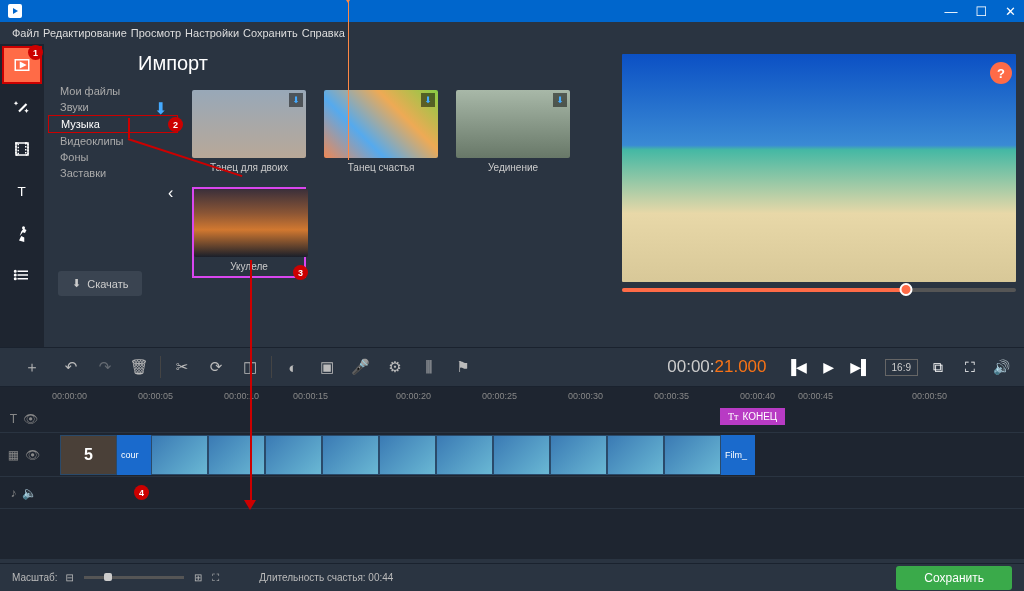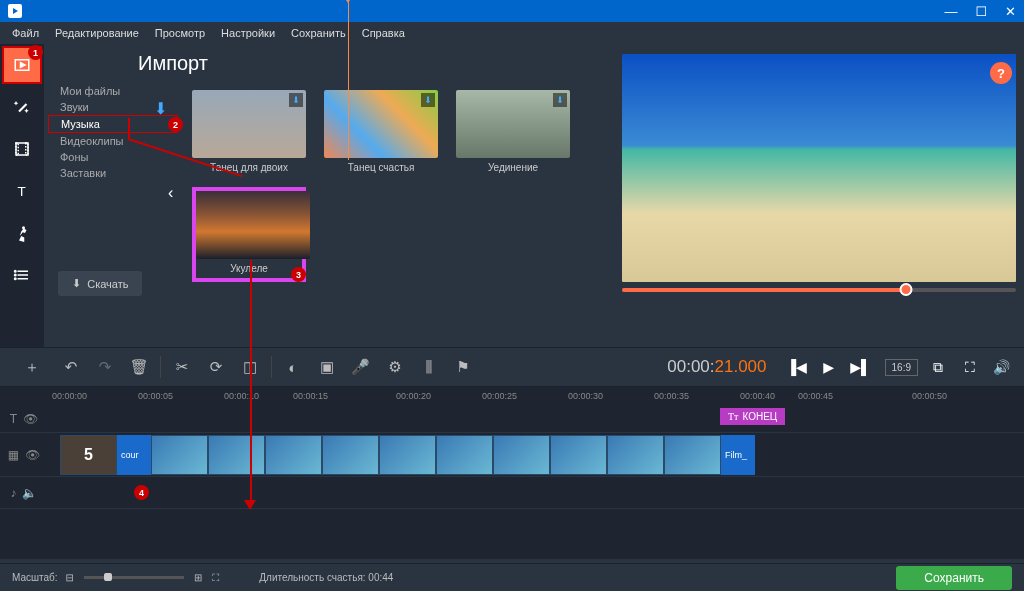--- a/index.html
+++ b/index.html
@@ -5,21 +5,21 @@
 * { margin: 0; padding: 0; box-sizing: border-box; font-family: Arial, sans-serif; }
 body { background: #2a3441; color: #ccc; width: 1024px; height: 591px; overflow: hidden; position: relative; }
 
 
 .title-bar { background: #0066cc; height: 22px; display: flex; align-items: center; padding: 0 8px; color: #fff; font-size: 11px; }
 .title-bar .logo { width: 14px; height: 14px; background: #fff; border-radius: 2px; margin-right: 6px; display: flex; align-items: center; justify-content: center; }
 .title-bar .logo::before { content: ''; width: 0; height: 0; border-left: 5px solid #0066cc; border-top: 3px solid transparent; border-bottom: 3px solid transparent; }
 .title-bar .controls { margin-left: auto; display: flex; gap: 18px; font-size: 13px; }
 
 
-.menu-bar { background: #2a3441; height: 22px; display: flex; align-items: center; padding: 0 12px; font-size: 11px; color: #ddd; gap: 16px; }
+.menu-bar { background: #2a3441; height: 22px; display: flex; align-items: center; padding: 0 12px; font-size: 11px; color: #ddd; gap: 4px; }
 .menu-bar span { cursor: pointer; }
 
 
 .main { display: flex; height: 303px; }
 
 
 .sidebar-icons { width: 44px; background: #1e2530; display: flex; flex-direction: column; align-items: center; padding-top: 2px; gap: 4px; }
 .sidebar-icons .icon-btn { width: 40px; height: 38px; display: flex; align-items: center; justify-content: center; cursor: pointer; color: #fff; position: relative; }
 .sidebar-icons .icon-btn.active { background: #ff6b47; border: 2px solid #cc0000; }
 .badge { position: absolute; top: -3px; right: -3px; width: 15px; height: 15px; background: #cc0000; border-radius: 50%; font-size: 9px; display: flex; align-items: center; justify-content: center; color: #fff; font-weight: bold; }
@@ -36,21 +36,21 @@
 .gallery { flex: 1; padding: 46px 10px 10px 10px; position: relative; }
 .gallery-row { display: flex; gap: 18px; margin-bottom: 14px; }
 .thumb { width: 114px; }
 .thumb-img { width: 114px; height: 68px; background: linear-gradient(135deg,#4a6b8a,#8aa4b8); position: relative; border-radius: 2px; }
 .thumb-img.sunset { background: linear-gradient(to bottom,#3a2f3a 0%,#8a5535 35%,#d17830 60%,#1a1f2a 100%); }
 .thumb-img.dance { background: linear-gradient(to bottom,#98a8b8,#b8a898); }
 .thumb-img.flags { background: linear-gradient(45deg,#e85,#5ae,#ea5,#8c4); }
 .thumb-img.solitude { background: linear-gradient(to bottom,#a8b8a8,#687868); }
 .thumb-dl { position: absolute; top: 3px; right: 3px; width: 14px; height: 14px; background: rgba(0,0,0,0.5); color: #4af; font-size: 9px; display: flex; align-items: center; justify-content: center; }
 .thumb-label { text-align: center; font-size: 10px; color: #ccc; margin-top: 4px; }
-.thumb.highlighted { border: 4px solid #d946ef; padding-bottom: 4px; }
+.thumb.highlighted { border: 2px solid #d946ef; padding-bottom: 4px; }
 .chevron-left { position: absolute; left: -14px; top: 140px; color: #fff; font-size: 16px; cursor: pointer; }
 
 
 .preview { width: 410px; padding: 10px 8px 4px 8px; position: relative; }
 .preview-video { width: 394px; height: 228px; background: linear-gradient(to bottom,#0b50c4 0%,#3a8ad4 40%,#44b8a4 42%,#e8d8a8 70%,#d8c898 100%); position: relative; border-radius: 1px; }
 .help-btn { position: absolute; top: 18px; right: 12px; width: 22px; height: 22px; background: #ff6b47; border-radius: 50%; color: #fff; display: flex; align-items: center; justify-content: center; font-size: 13px; font-weight: bold; cursor: pointer; }
 .progress-bar { margin-top: 6px; height: 4px; background: #555; position: relative; border-radius: 2px; }
 .progress-fill { height: 100%; width: 72%; background: #ff6b47; border-radius: 2px; }
 .progress-knob { position: absolute; left: 72%; top: -5px; width: 13px; height: 13px; background: #ff6b47; border-radius: 50%; border: 2px solid #fff; transform: translateX(-50%); }
 

